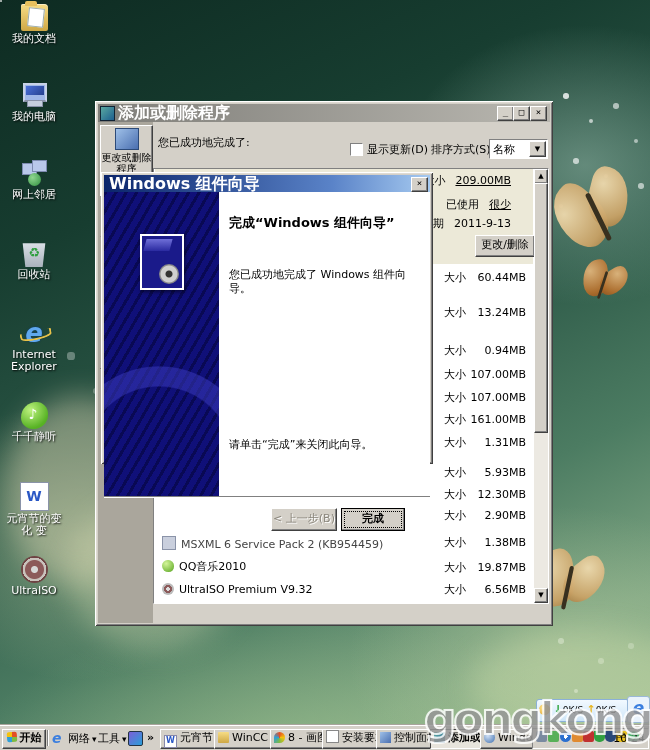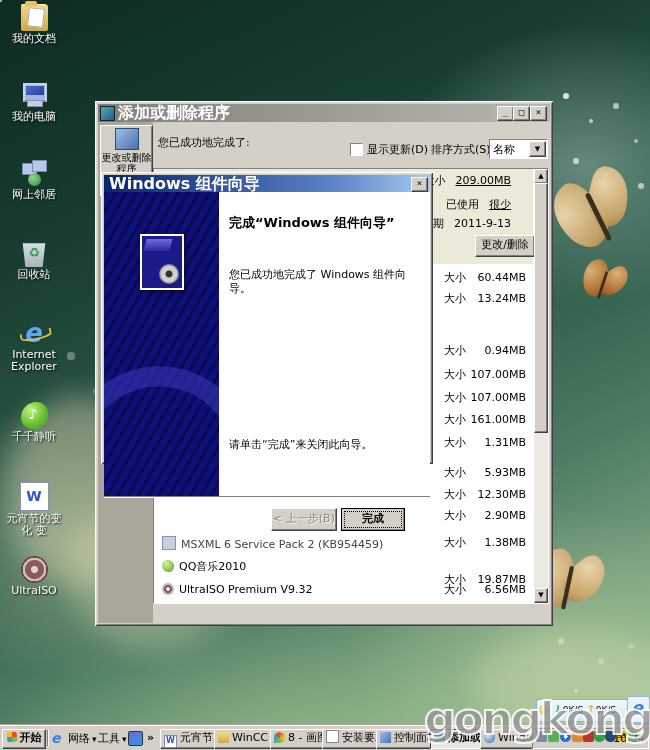--- a/index.html
+++ b/index.html
@@ -217,31 +217,31 @@
         <div class="drow" style="top:28px;">
           <span class="lab">已使用</span><span class="u">很少</span>
         </div>
         <div class="drow" style="top:47px;">
           <span class="lab">上次使用日期</span><span>2011-9-13</span>
         </div>
         <div class="abs btn" style="left:320px;top:66px;width:58px;height:20px;line-height:18px;">更改/删除</div>
       </div>
 
       <div class="size-row" style="top:101px;"><span class="l">大小</span><span class="v">60.44MB</span></div>
-      <div class="size-row" style="top:122px;"><span class="l">大小</span><span class="v">13.24MB</span></div>
+      <div class="size-row" style="top:136px;"><span class="l">大小</span><span class="v">13.24MB</span></div>
       <div class="size-row" style="top:174px;"><span class="l">大小</span><span class="v">0.94MB</span></div>
       <div class="size-row" style="top:198px;"><span class="l">大小</span><span class="v">107.00MB</span></div>
       <div class="size-row" style="top:221px;"><span class="l">大小</span><span class="v">107.00MB</span></div>
       <div class="size-row" style="top:243px;"><span class="l">大小</span><span class="v">161.00MB</span></div>
       <div class="size-row" style="top:266px;"><span class="l">大小</span><span class="v">1.31MB</span></div>
       <div class="size-row" style="top:296px;"><span class="l">大小</span><span class="v">5.93MB</span></div>
       <div class="size-row" style="top:318px;"><span class="l">大小</span><span class="v">12.30MB</span></div>
       <div class="size-row" style="top:339px;"><span class="l">大小</span><span class="v">2.90MB</span></div>
       <div class="size-row" style="top:366px;"><span class="l">大小</span><span class="v">1.38MB</span></div>
-      <div class="size-row" style="top:403px;margin-left:48px;"><span class="l">大小</span><span class="v">19.87MB</span></div>
+      <div class="size-row" style="top:391px;margin-left:48px;"><span class="l">大小</span><span class="v">19.87MB</span></div>
       <div class="size-row" style="top:413px;"><span class="l">大小</span><span class="v">6.56MB</span></div>
 
       <div class="prog-row" style="top:367px;color:#444;">
         <span class="prog-ico" style="background:#c9cfdd;border:1px solid #8a93a8;"></span><span>MSXML 6 Service Pack 2 (KB954459)</span>
       </div>
       <div class="prog-row" style="top:390px;">
         <span class="prog-ico" style="background:radial-gradient(circle at 35% 30%,#d4f59a,#57a41f);border-radius:50% 50% 45% 55%;"></span><span>QQ音乐2010</span>
       </div>
       <div class="prog-row" style="top:414px;">
         <span class="prog-ico" style="background:radial-gradient(circle,#ddd 0 2px,#8c5a5a 2px 4px,#bbb 4px);border-radius:50%;"></span><span>UltraISO Premium V9.32</span>

